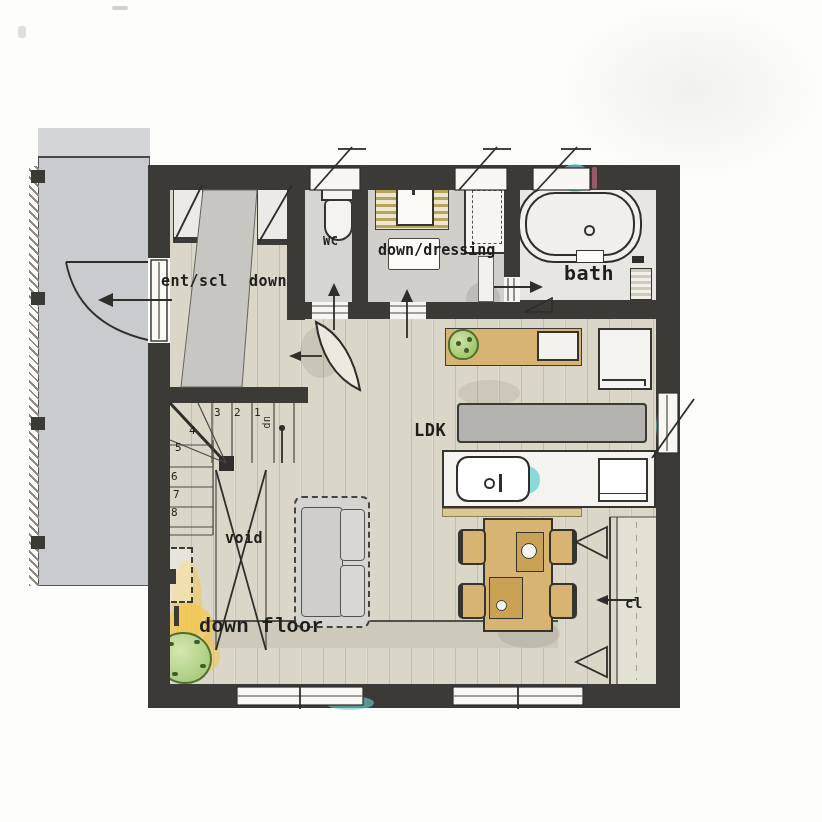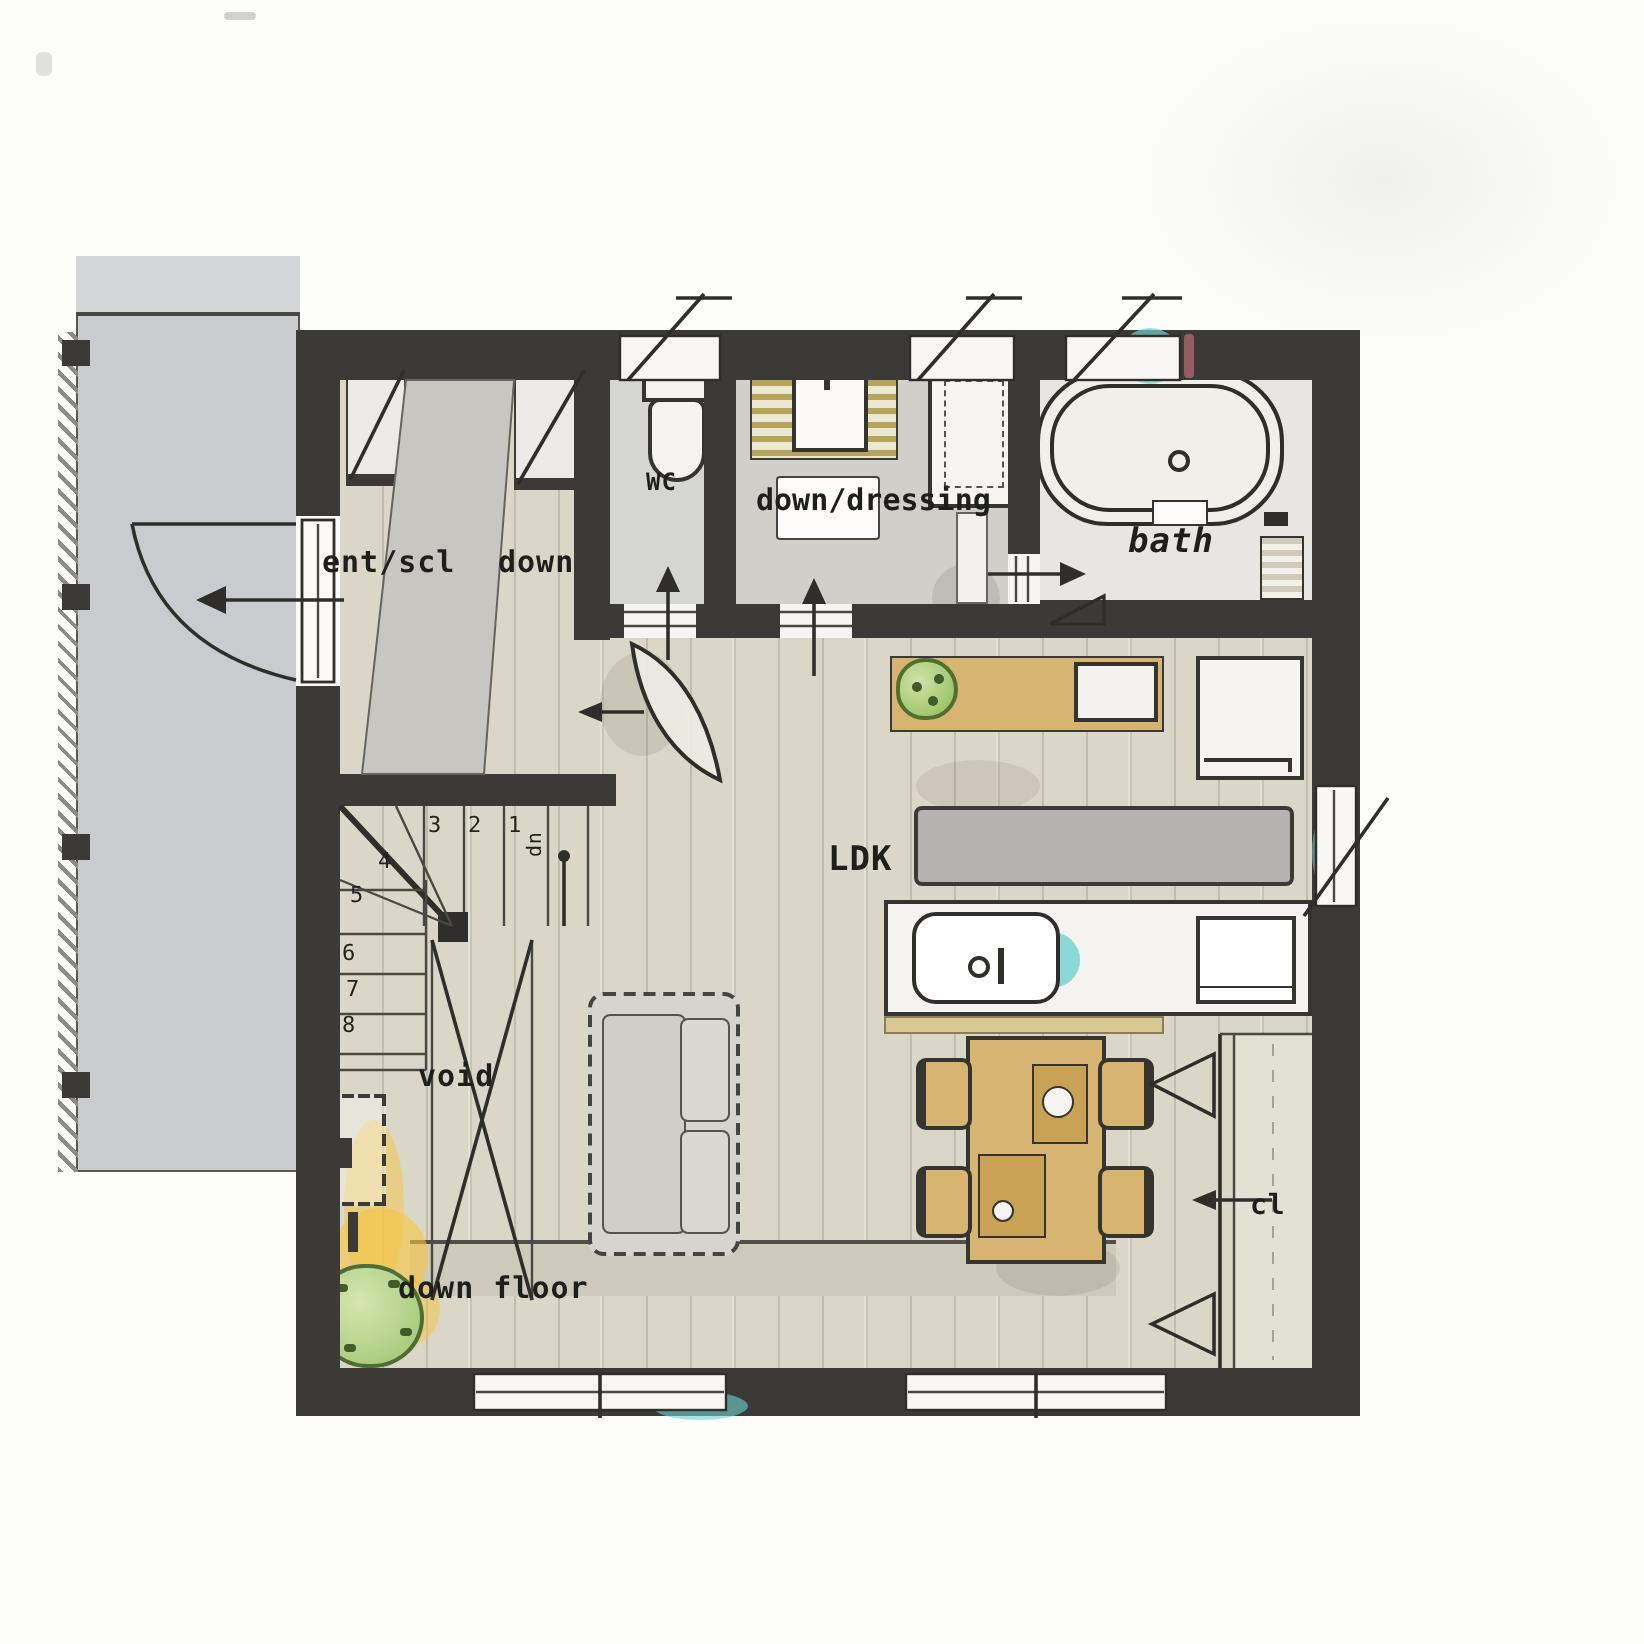--- a/index.html
+++ b/index.html
@@ -271,24 +271,24 @@
       <rect x="453" y="687" width="130" height="18" fill="#f8f7f4" stroke="#2f2e2a" stroke-width="1.2"></rect>
       <line class="thin" x1="454" y1="696" x2="582" y2="696"></line>
       <line class="ln" x1="518" y1="686" x2="518" y2="709"></line>
     </g>
   </svg>
 
   <div class="label" style="left:161px;top:272px;font-size:15px;">ent/scl</div>
   <div class="label" style="left:249px;top:272px;font-size:15px;">down</div>
   <div class="label" style="left:323px;top:234px;font-size:12px;">WC</div>
   <div class="label" style="left:378px;top:241px;font-size:15px;letter-spacing:0;">down/dressing</div>
-  <div class="label" style="left:564px;top:261px;font-size:17px;font-style:italic;">bath</div>
+  <div class="label" style="left:564px;top:261px;font-size:20px;">bath</div>
   <div class="label" style="left:414px;top:420px;font-size:17px;">LDK</div>
-  <div class="label" style="left:209px;top:529px;font-size:15px;">void</div>
-  <div class="label" style="left:199px;top:635px;font-size:15px;">down floor</div>
+  <div class="label" style="left:225px;top:529px;font-size:15px;">void</div>
+  <div class="label" style="left:199px;top:615px;font-size:20px;font-family:Liberation Mono, monospace;">down floor</div>
   <div class="label" style="left:625px;top:595px;font-size:14px;">cl</div>
   <div class="label" style="left:261px;top:417px;font-size:10px;font-weight:400;transform:rotate(90deg);">up</div>
   <span class="stepnum" style="left:254px;top:406px;">1</span>
   <span class="stepnum" style="left:234px;top:406px;">2</span>
   <span class="stepnum" style="left:214px;top:406px;">3</span>
   <span class="stepnum" style="left:189px;top:424px;">4</span>
   <span class="stepnum" style="left:175px;top:441px;">5</span>
   <span class="stepnum" style="left:171px;top:470px;">6</span>
   <span class="stepnum" style="left:173px;top:488px;">7</span>
   <span class="stepnum" style="left:171px;top:506px;">8</span>

